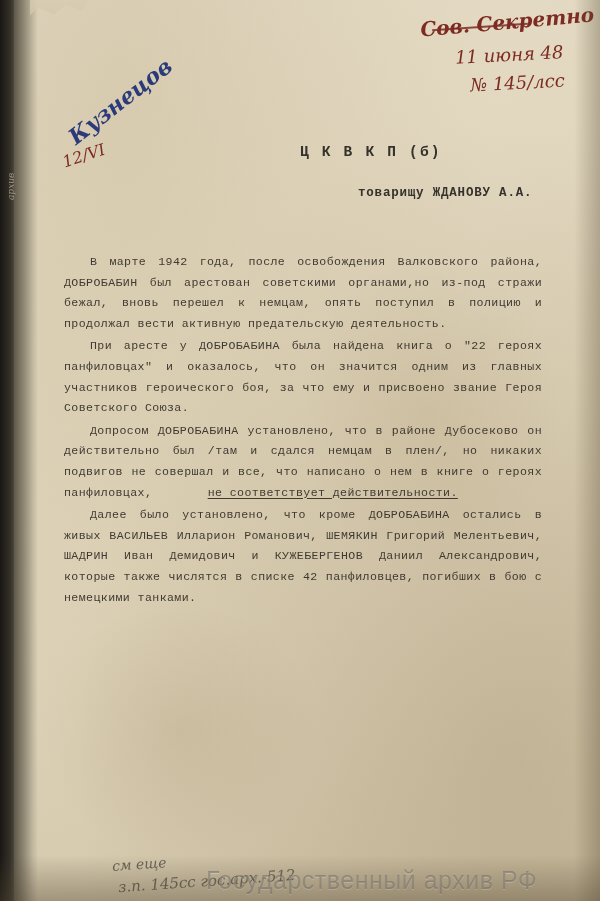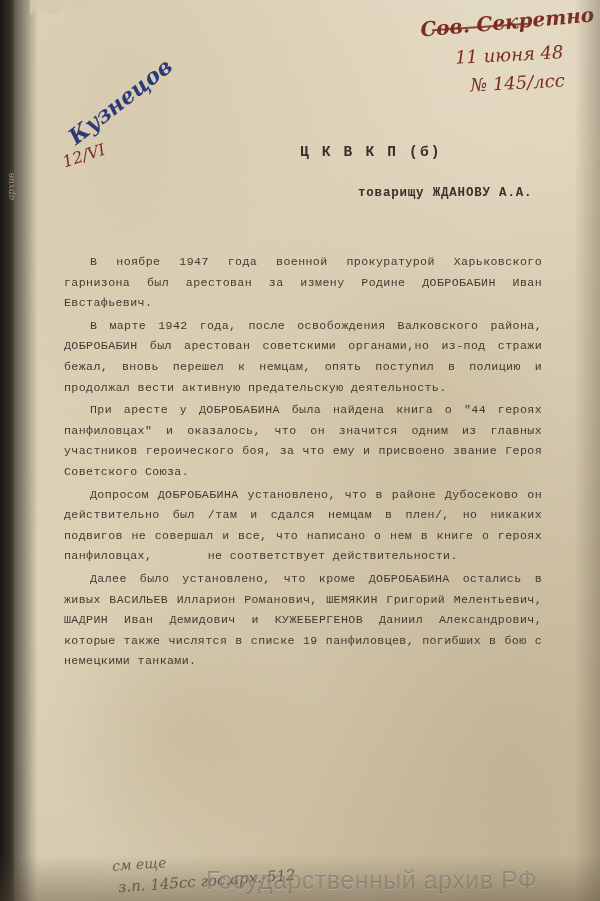--- a/index.html
+++ b/index.html
@@ -51,21 +51,21 @@
   }
   .subheading{font-size:12.5px;font-weight:700;letter-spacing:.8px;}
   .body-text{
     left:64px;top:252px;width:478px;
     font-size:11.6px;line-height:20.6px;
     text-align:justify;
     color:#3a352d;
     opacity:.96;
   }
   .body-text p{margin:0 0 2px 0;text-indent:26px;}
-  .underline{ text-underline-offset:2px;padding-left:48px;}
+  .underline{ text-decoration:underline; text-underline-offset:2px;padding-left:48px;}
 
   
   .hand{
     position:absolute;
     font-family:"DejaVu Serif",serif;
     font-style:italic;
   }
   .hand-red{color:#7d2b23;}
   .hand-blue{color:#2b3a7a;}
   .hand-pencil{color:#6a6458;}
@@ -108,28 +108,27 @@
   <div class="hand hand-red hw-topright3">№ 145/лсс</div>
 
   <div class="hand hand-blue hw-left1">Кузнецов</div>
   <div class="hand hand-red hw-left2">12/VI</div>
   <div class="hand hand-pencil hw-margin">архив</div>
 
   <div class="typed heading" style="left:300px;top:144px;">Ц К   В К П (б)</div>
   <div class="typed subheading" style="left:358px;top:186px;">товарищу ЖДАНОВУ А.А.</div>
 
   <div class="typed body-text">
-    <p>В ноябре 1947 года военной прокуратурой Харьковского гарнизона был арестован за измену Родине ДОБРОБАБИН Иван Евстафьевич.</p>
     <p>В марте 1942 года, после освобождения Валковского района, ДОБРОБАБИН был арестован советскими органами,но из-под стражи бежал, вновь перешел к немцам, опять поступил в полицию и продолжал вести активную предательскую деятельность.</p>
-    <p>При аресте у ДОБРОБАБИНА была найдена книга о "44 героях панфиловцах" и оказалось, что он значится одним из главных участников героического боя, за что ему и присвоено звание Героя Советского Союза.</p>
+    <p>При аресте у ДОБРОБАБИНА была найдена книга о "22 героях панфиловцах" и оказалось, что он значится одним из главных участников героического боя, за что ему и присвоено звание Героя Советского Союза.</p>
     <p>
       <span>Допросом ДОБРОБАБИНА  установлено, что в районе Дубосеково он действительно был /там и сдался немцам в плен/, но никаких подвигов не совершал и все, что написано о нем в книге о героях панфиловцах,</span>
       <span class="underline">не соответствует действительности.</span>
     </p>
-    <p>Далее было установлено, что кроме ДОБРОБАБИНА остались в живых ВАСИЛЬЕВ Илларион Романович, ШЕМЯКИН Григорий Мелентьевич, ШАДРИН Иван Демидович и КУЖЕБЕРГЕНОВ Даниил Александрович, которые также числятся в списке 19 панфиловцев, погибших в бою с немецкими танками.</p>
+    <p>Далее было установлено, что кроме ДОБРОБАБИНА остались в живых ВАСИЛЬЕВ Илларион Романович, ШЕМЯКИН Григорий Мелентьевич, ШАДРИН Иван Демидович и КУЖЕБЕРГЕНОВ Даниил Александрович, которые также числятся в списке 42 панфиловцев, погибших в бою с немецкими танками.</p>
   </div>
 
   <div class="hand hand-pencil hw-bottom1">см еще</div>
   <div class="hand hand-pencil hw-bottom2">з.п. 145сс      гос.арх.-512</div>
 
   <div class="watermark">Государственный архив РФ</div>
 
   <div class="edge-shadow-right"></div>
   <div class="edge-shadow-bottom"></div>
 </div>

